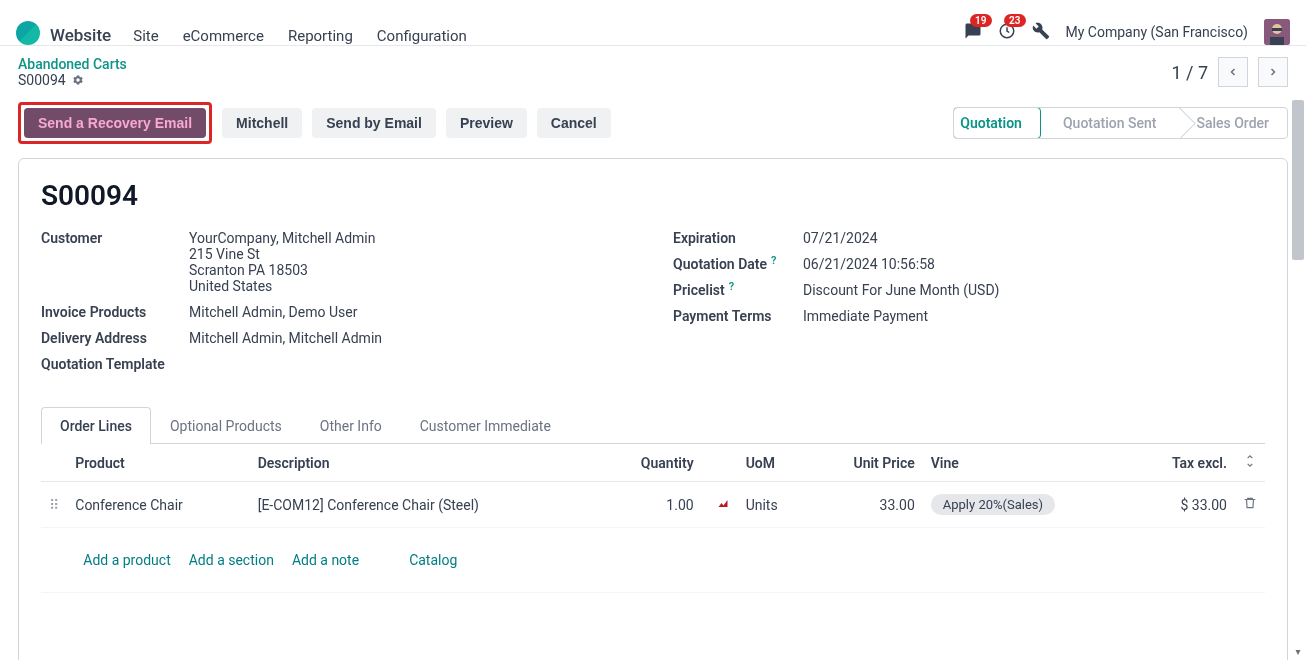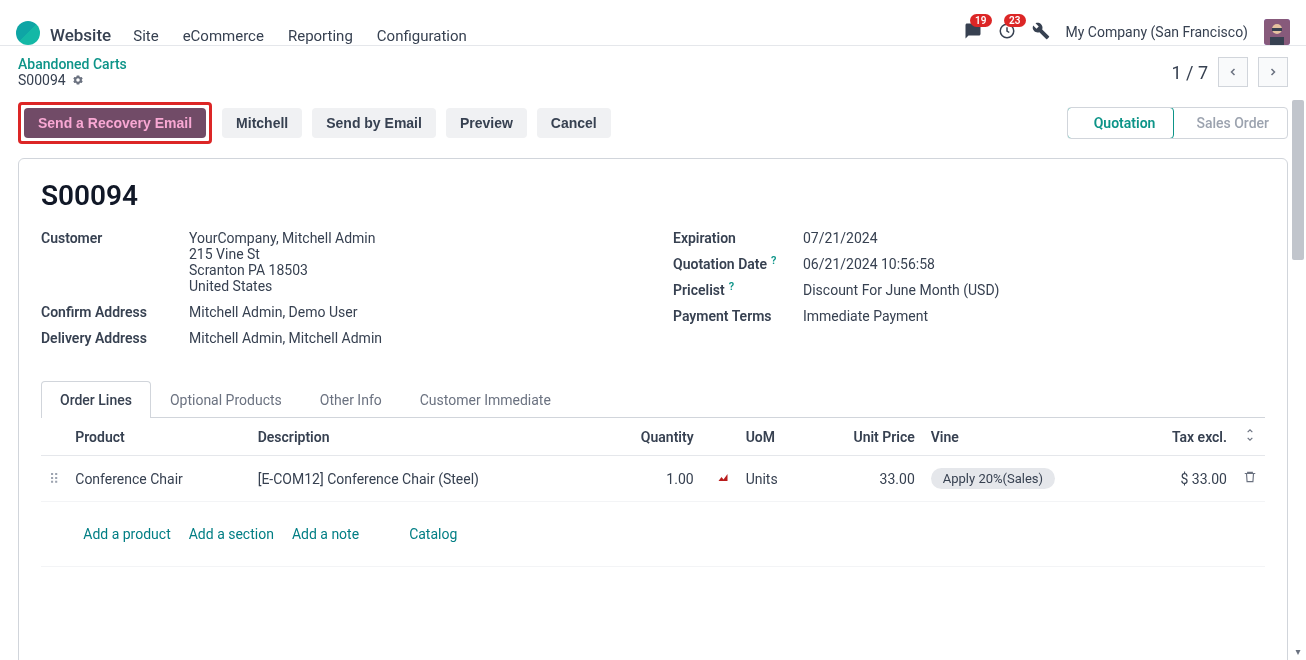--- a/index.html
+++ b/index.html
@@ -26,21 +26,21 @@
 .pager-text { font-size: 18px; color: #374151; }
 .pager-btn { width: 30px; height: 30px; border: 1px solid #d1d5db; background: #f9fafb; display: flex; align-items: center; justify-content: center; cursor: pointer; }
 
 
 .action-row { display: flex; align-items: center; padding: 8px 18px 14px; gap: 10px; }
 .btn { padding: 7px 14px; font-size: 14px; font-weight: 600; border: none; border-radius: 4px; cursor: pointer; background: #f0f1f3; color: #374151; }
 .btn-primary { background: #714b67; color: #f9a8d4; }
 .highlight-box { border: 3px solid #dc2626; border-radius: 4px; padding: 3px; display: inline-flex; }
 .status-track { margin-left: auto; display: flex; border: 1px solid #d1d5db; border-radius: 4px; overflow: hidden; }
 .status-step { position: relative; padding: 7px 18px 7px 22px; font-size: 14px; font-weight: 500; color: #9ca3af; }
-.status-step:first-child { padding-left: 26px; }
+.status-step:first-child { padding-left: 6px; }
 .status-step.active { color: #0d9488; font-weight: 600; border: 1px solid #0d9488; border-radius: 4px; margin: -1px 0 -1px -1px; background: #fff; }
 .status-step + .status-step::before { content: ""; position: absolute; left: -6px; top: 4px; width: 22px; height: 22px; border-top: 1px solid #d1d5db; border-right: 1px solid #d1d5db; transform: rotate(45deg); }
 .status-step.active + .status-step::before { display: none; }
 
 
 .card-wrap { padding: 0 18px; }
 .card { border: 1px solid #d1d5db; border-top-left-radius: 6px; border-top-right-radius: 6px; background: #fff; padding: 20px 22px 40px; min-height: 520px; }
 .doc-title { font-size: 28px; font-weight: 600; color: #111827; margin-bottom: 18px; }
 .form-grid { display: flex; gap: 40px; margin-bottom: 24px; }
 .form-col { flex: 1; }
@@ -140,46 +140,51 @@
 <div class="action-row">
   <span class="highlight-box">
     <button class="btn btn-primary">Send a Recovery Email</button>
   </span>
   <button class="btn">Mitchell</button>
   <button class="btn">Send by Email</button>
   <button class="btn">Preview</button>
   <button class="btn">Cancel</button>
   <div class="status-track">
     <div class="status-step active">Quotation</div>
+    <div class="status-step">Quotation Sent</div>
     <div class="status-step">Sales Order</div>
   </div>
 </div>
 
 <div class="card-wrap">
   <div class="card">
     <h1 class="doc-title">S00094</h1>
 
     <div class="form-grid">
       <div class="form-col">
         <div class="form-row">
           <div class="form-label">Customer</div>
           <div class="form-val">
             <div>YourCompany, Mitchell Admin</div>
             <div>215 Vine St</div>
             <div>Scranton PA 18503</div>
             <div>United States</div>
           </div>
         </div>
         <div class="form-row">
-          <div class="form-label">Confirm Address</div>
+          <div class="form-label">Invoice Products</div>
           <div class="form-val">Mitchell Admin, Demo User</div>
         </div>
         <div class="form-row">
           <div class="form-label">Delivery Address</div>
           <div class="form-val">Mitchell Admin, Mitchell Admin</div>
+        </div>
+        <div class="form-row">
+          <div class="form-label">Quotation Template</div>
+          <div class="form-val"></div>
         </div>
       </div>
       <div class="form-col">
         <div class="form-row">
           <div class="form-label2">Expiration</div>
           <div class="form-val">07/21/2024</div>
         </div>
         <div class="form-row">
           <div class="form-label2">
               <span>Quotation Date</span>

